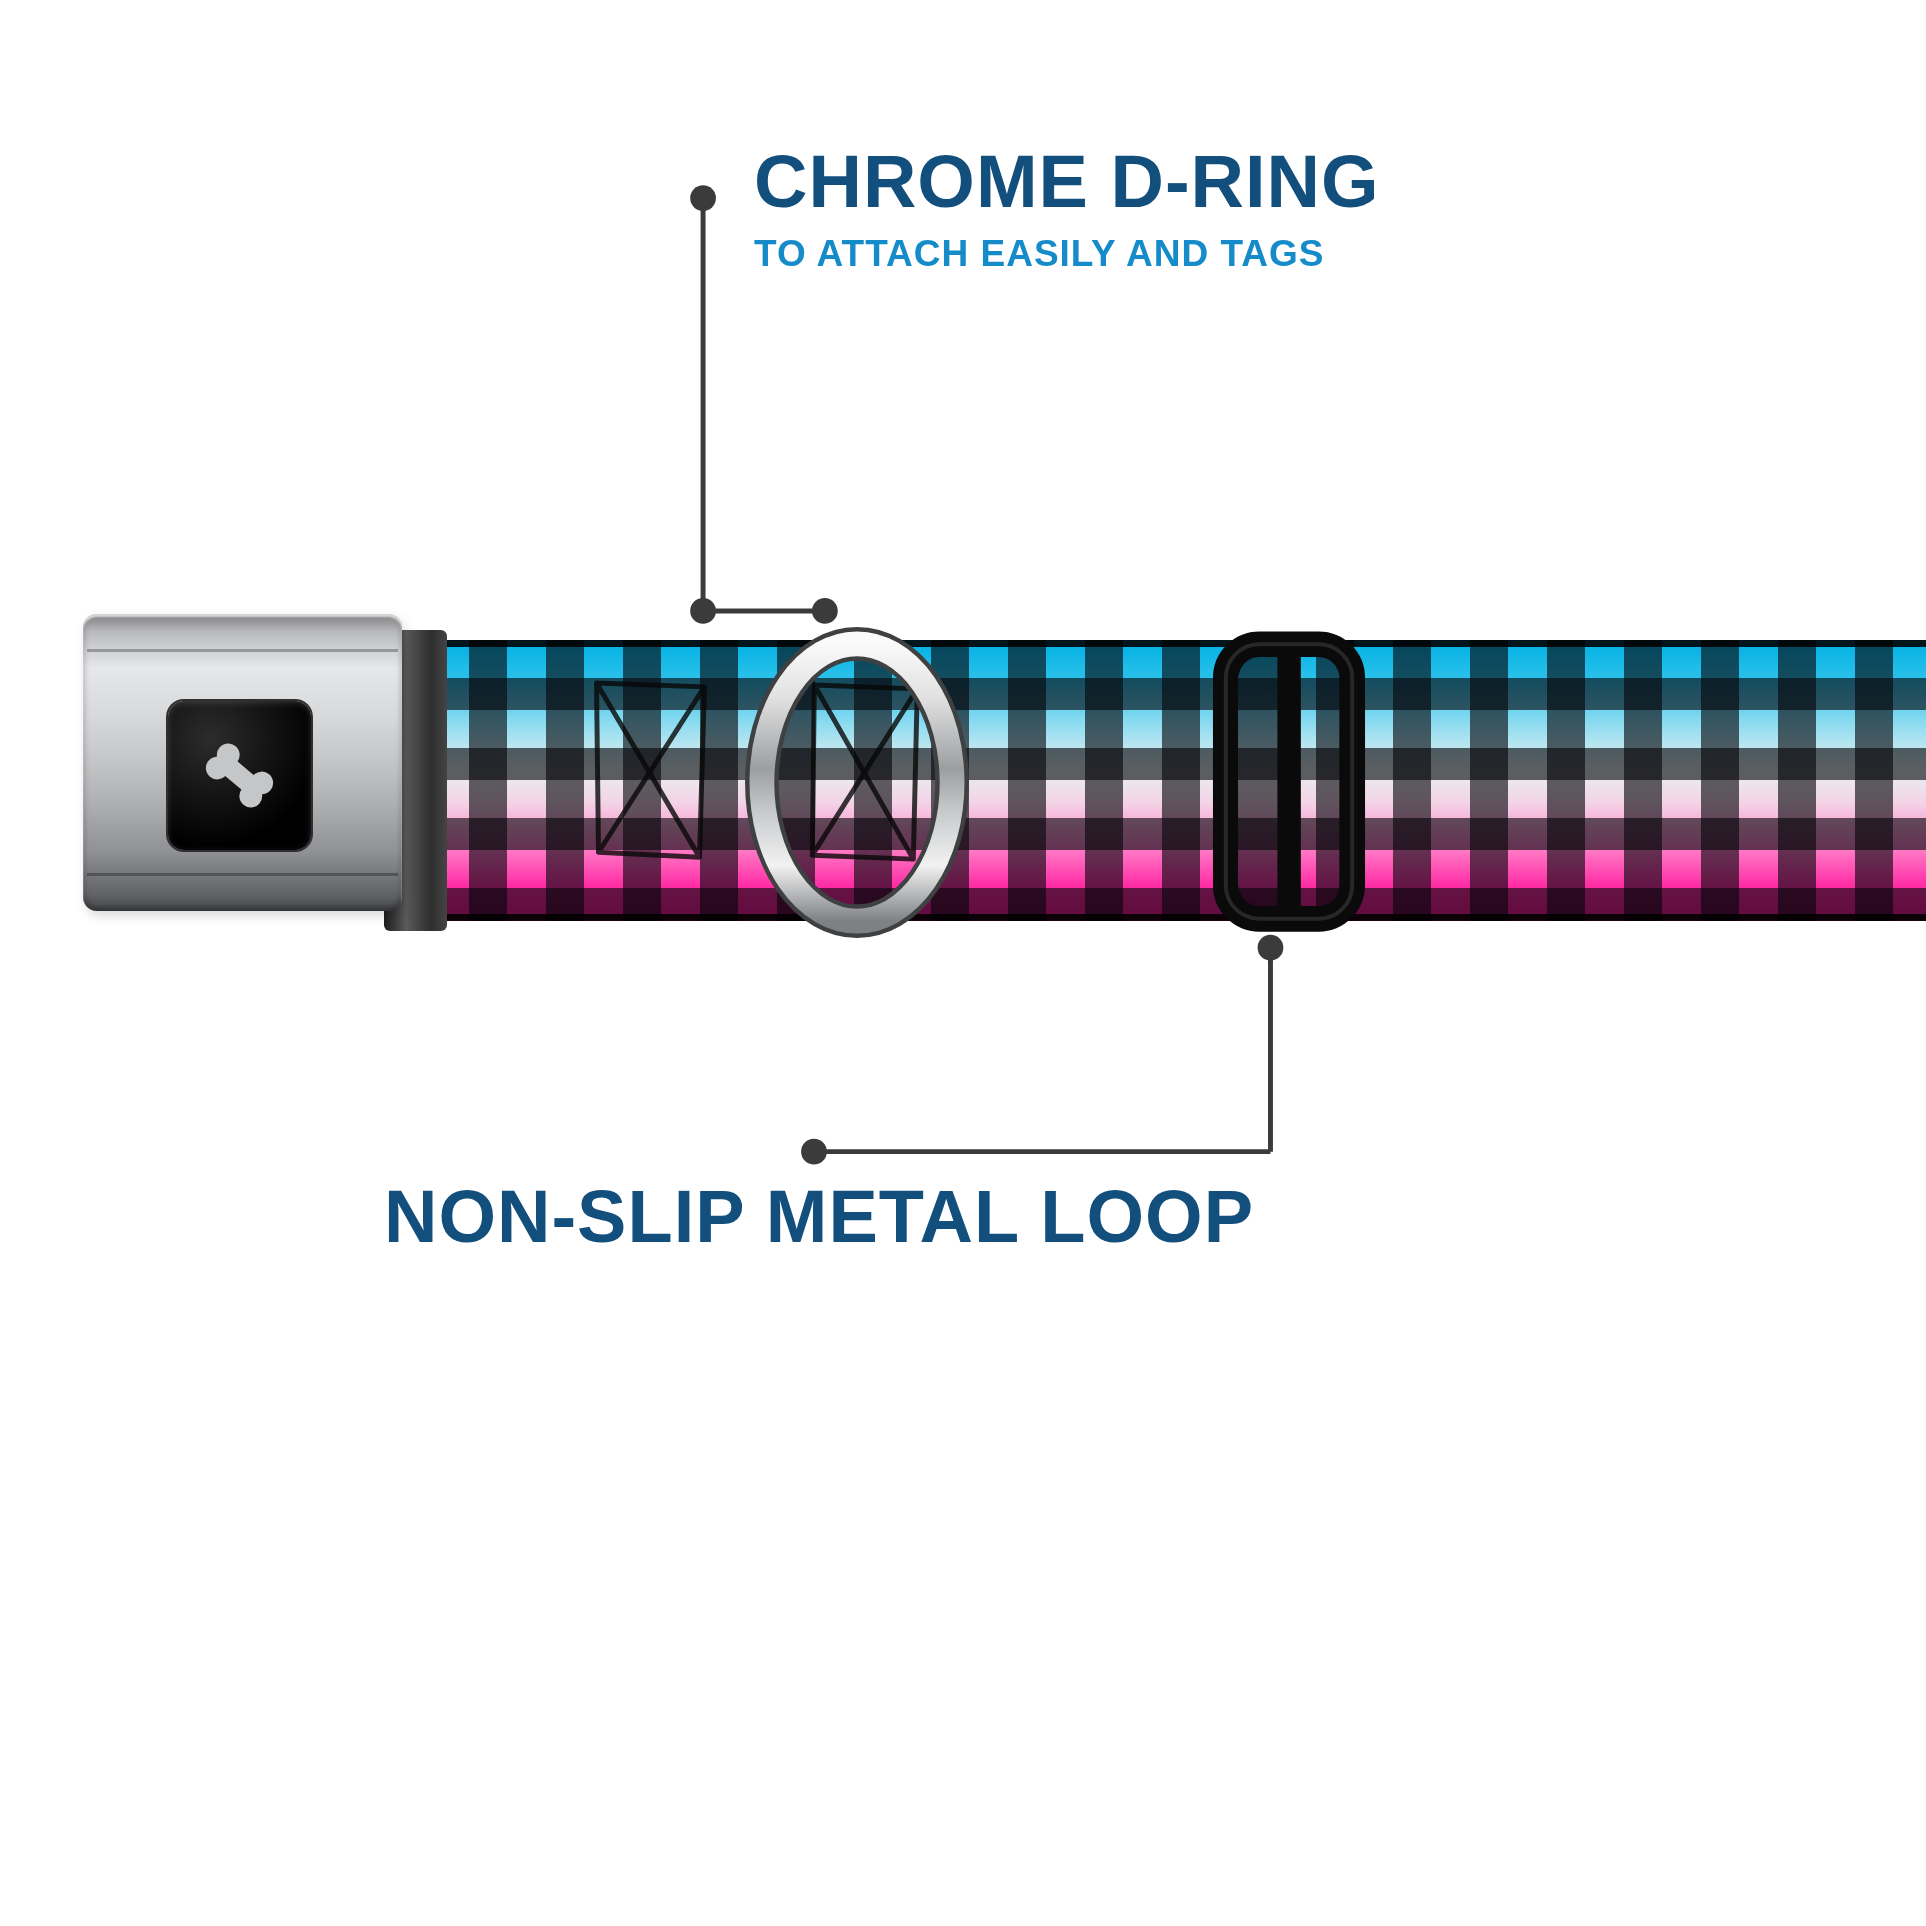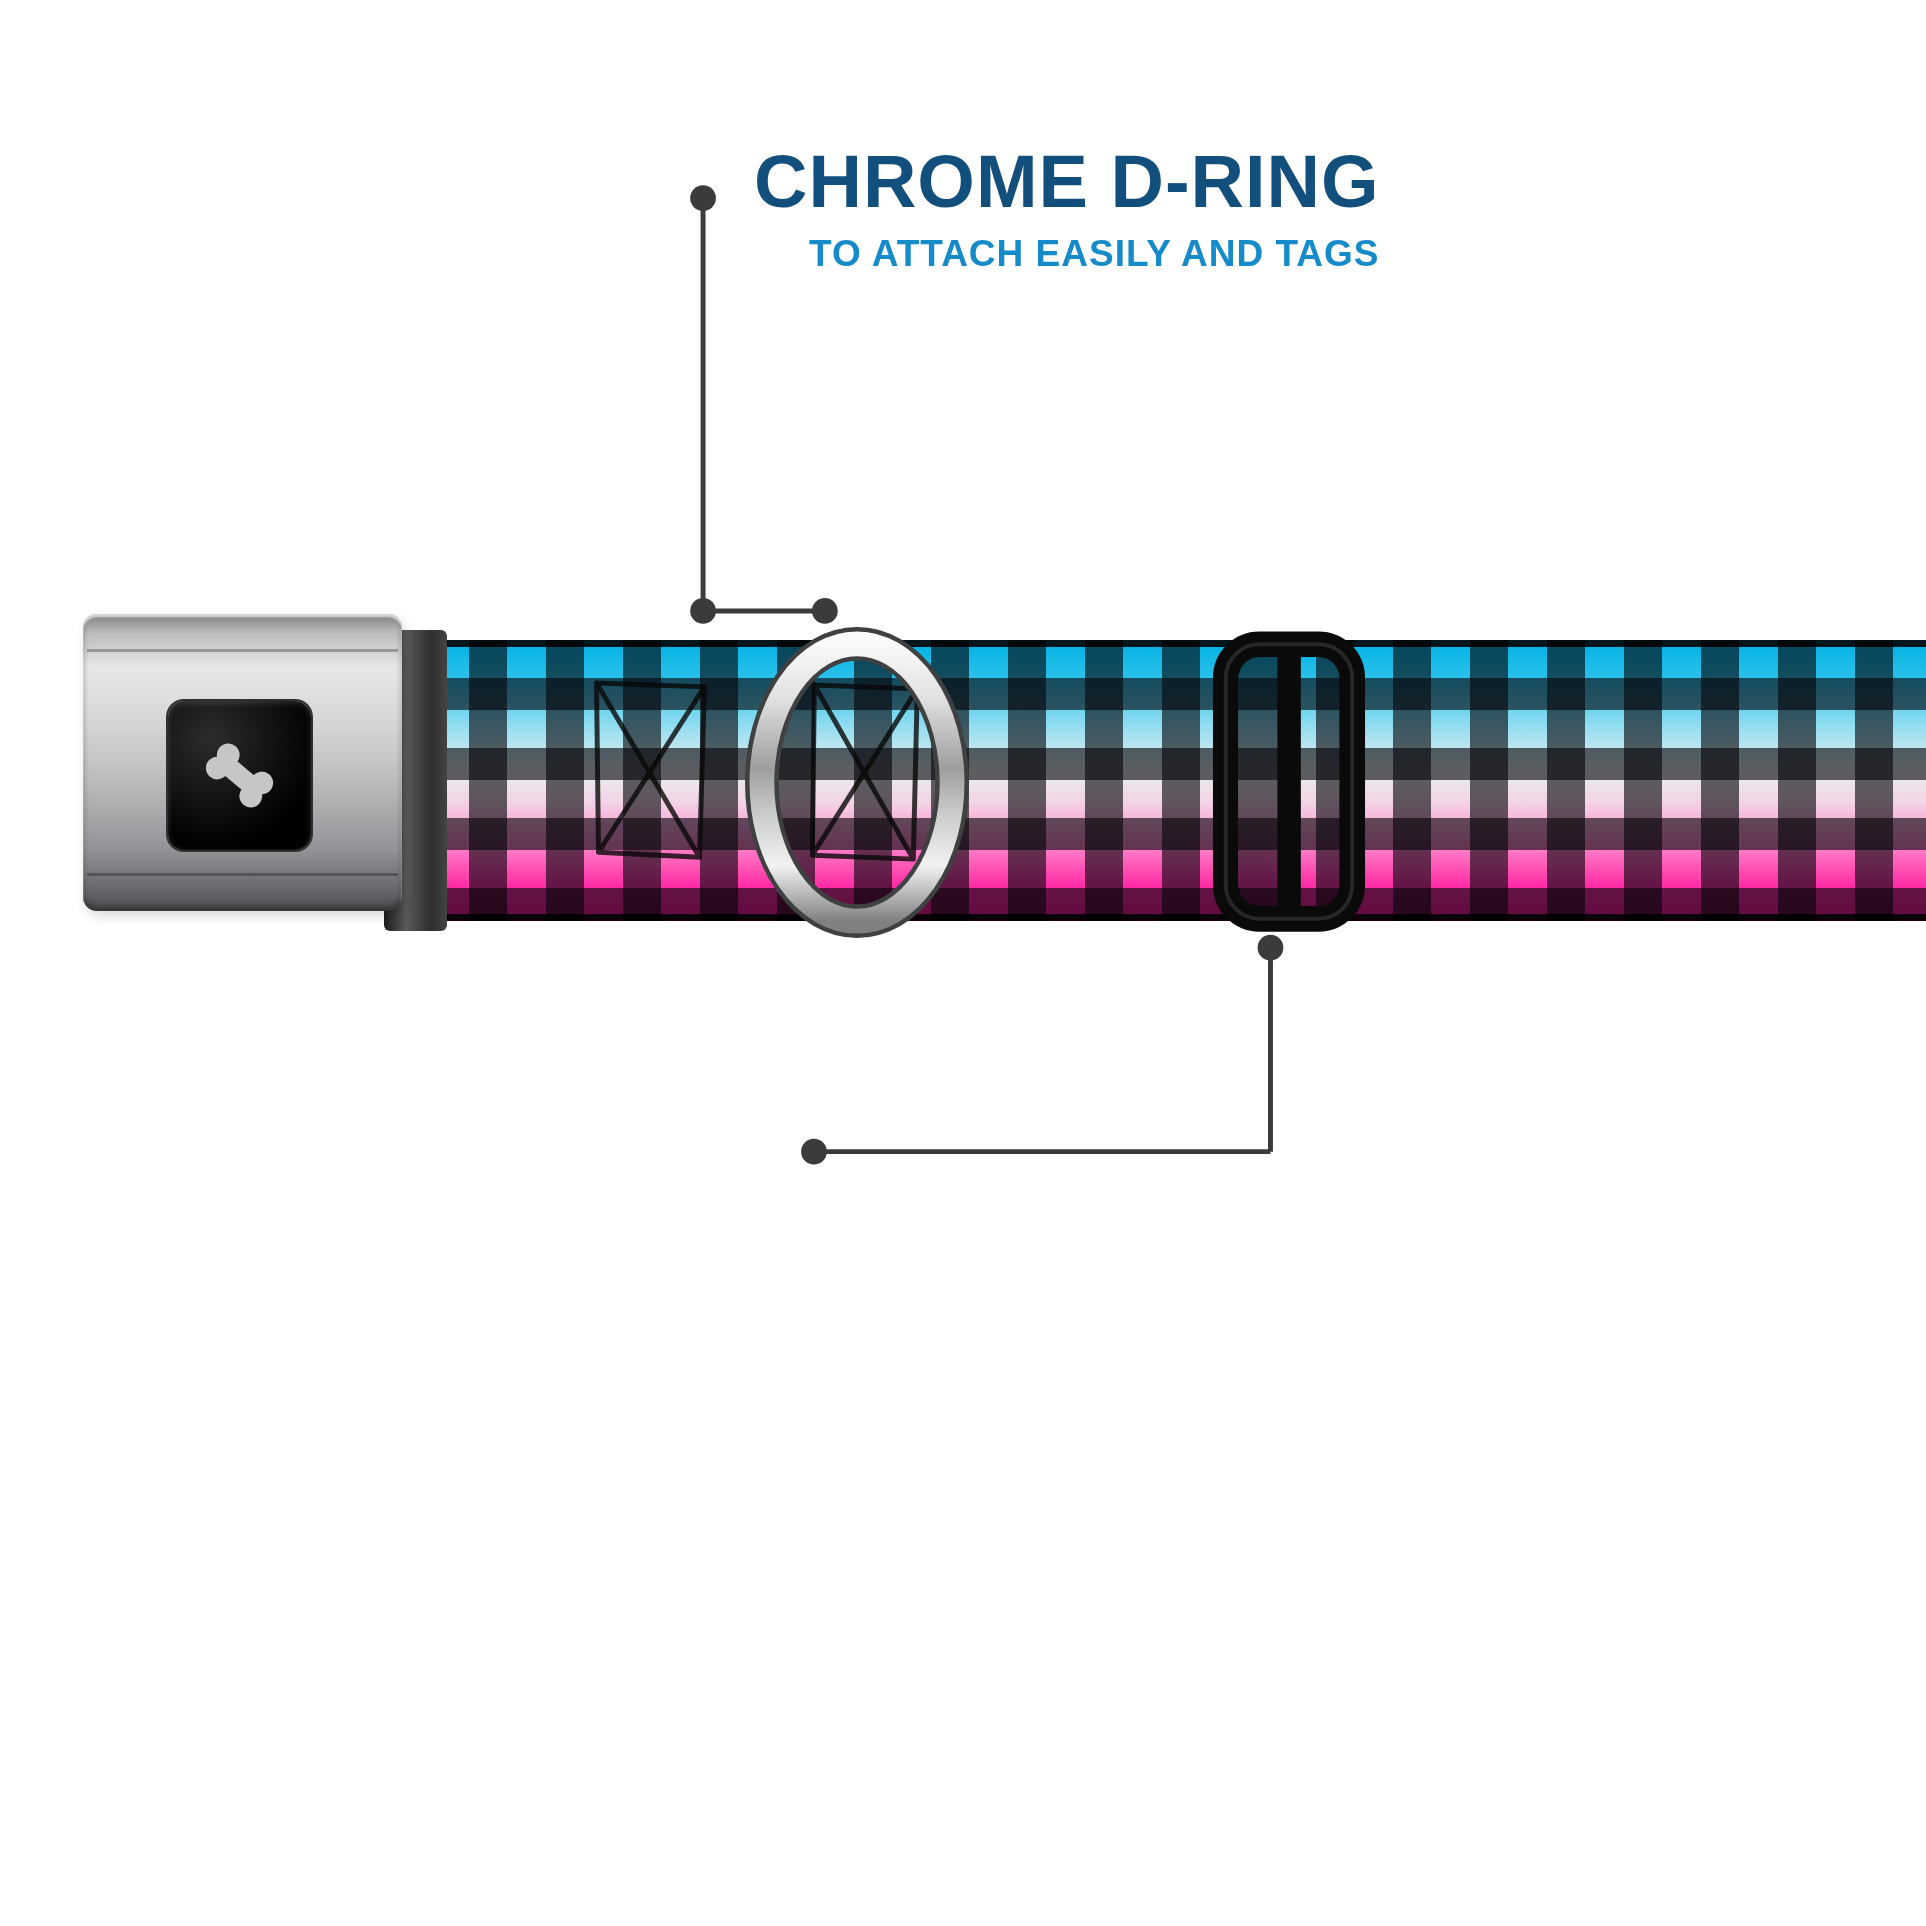--- a/index.html
+++ b/index.html
@@ -1,19 +1,18 @@
 <!DOCTYPE html>
 <html style="--title_blue: #134f7d; --sub_blue: #168bc9; --callout_line: #3b3b3b; --collar_blue: #00b0e4; --collar_pink: #ff1493; --pattern_black: #0a0a0a; --chrome_silver: #c8c9cb; --buckle_gray: #b9babc;"><head>
 <meta charset="utf-8">
 <style>
   html,body{margin:0;padding:0;background:#fff;}
   .canvas{
     position:relative;width:1927px;height:1927px;background:#ffffff;overflow:hidden;
     font-family:"Liberation Sans",sans-serif;
-    text-align:right;
   }
   
   .webbing{
     position:absolute;left:392px;top:640px;width:1535px;height:281px;
     background:
       repeating-linear-gradient(90deg, rgba(5,5,10,0.62) 0 38px, rgba(0,0,0,0) 38px 77px),
       repeating-linear-gradient(180deg, rgba(0,0,0,0) 0 38px, rgba(5,5,10,0.62) 38px 70px),
       linear-gradient(180deg,#00b0e4 0%,#2cc2ea 14%,#8edcf0 30%,#e8f0f0 46%,#f3d3e6 58%,#ff7ec7 74%,#ff2aa4 88%,#ff0f95 100%);
     box-shadow: inset 0 7px 0 rgba(0,0,0,0.88), inset 0 -7px 0 rgba(0,0,0,0.88);
   }
@@ -115,16 +114,17 @@
       <circle cx="822" cy="1163" r="13" stroke="none"></circle>
     </g>
   </svg>
 
   <div class="callout-top">
     <div class="callout-title">CHROME D-RING</div>
     <div class="callout-sub">TO ATTACH EASILY AND TAGS</div>
   </div>
 
   <div class="callout-bottom">
+    <div class="callout-title">NON-SLIP METAL LOOP</div>
   </div>
 
 </div>
 
 
 </body></html>

